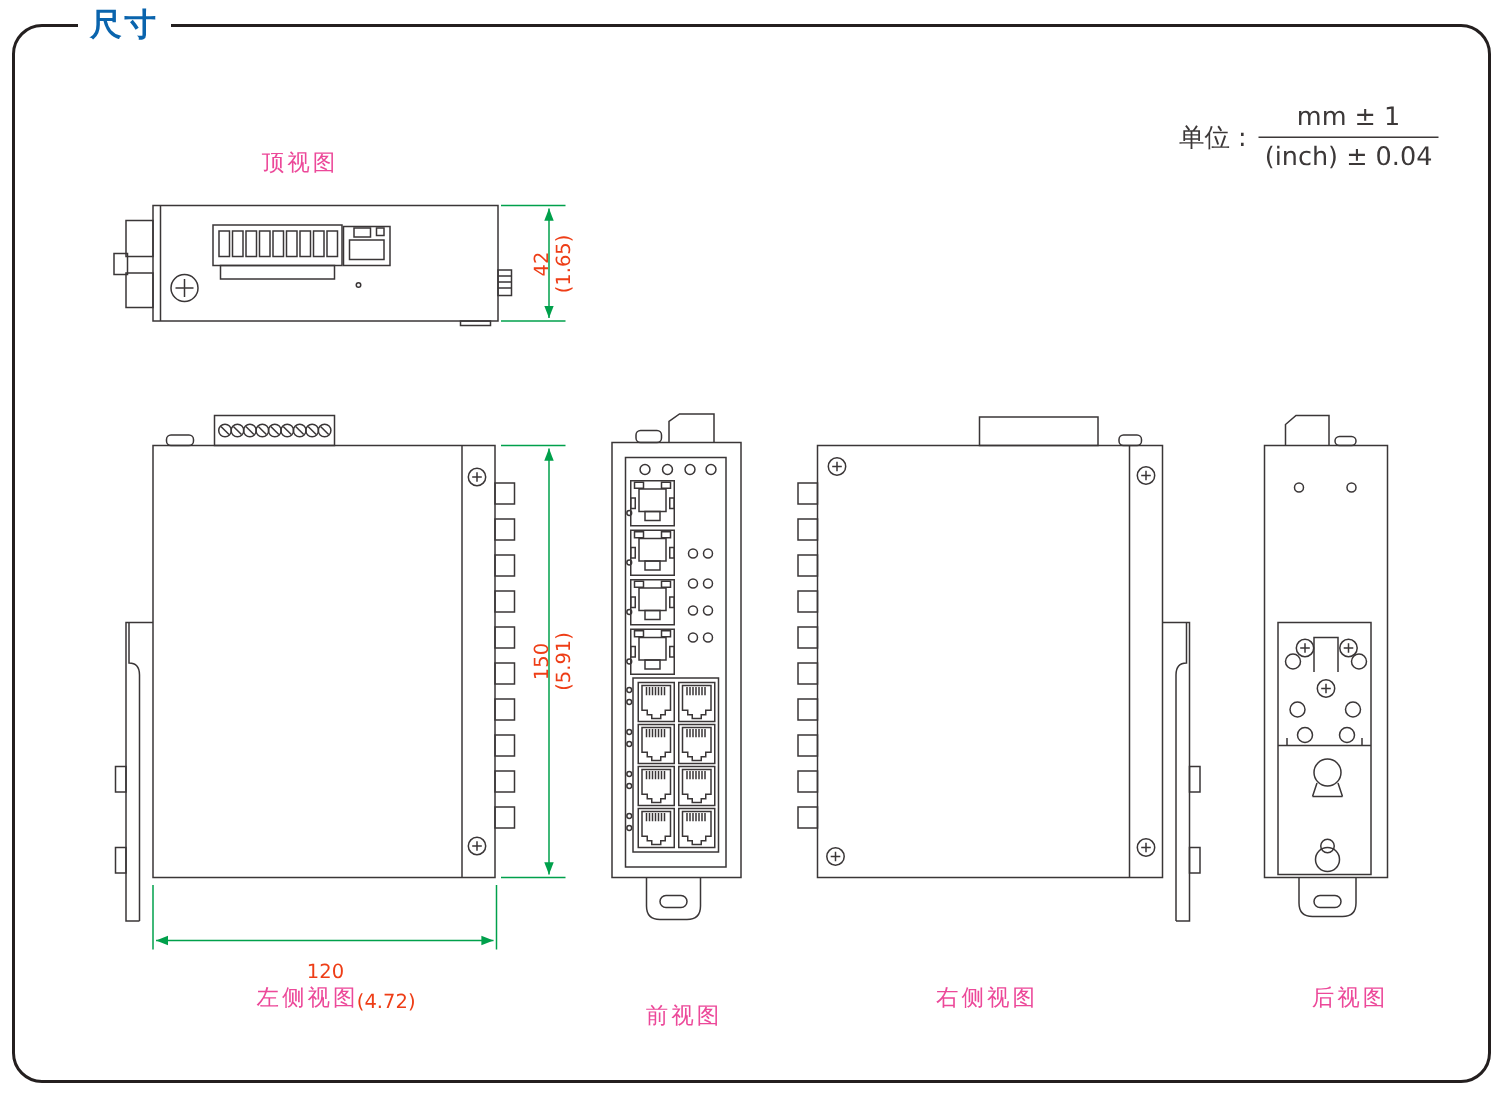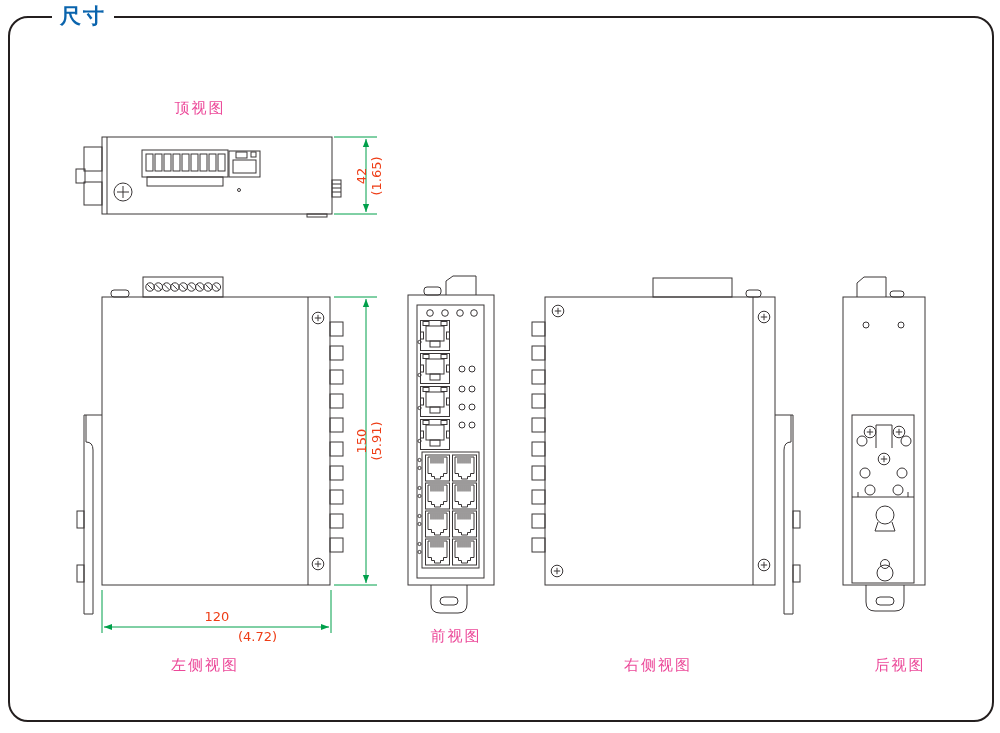--- a/index.html
+++ b/index.html
@@ -24,21 +24,21 @@
   .unit .den { border-top:1.5px solid #3c3838; padding:3px 4px 0; }
   .view-label {
     position:absolute; color:#ec4899; font-size:15px; letter-spacing:2px;
     text-align:center; white-space:nowrap; transform:translateX(-50%);
   }
   .dim { position:absolute; color:#ee3d16; font-size:13px; line-height:15px; text-align:center; }
   .dim-rot {
     width:58px; height:34px; display:flex; flex-direction:column;
     align-items:center; justify-content:center; transform:rotate(-90deg);
   }
-  .dim-h { width:120px; transform:translateX(-50%); }
+  .dim-h { width:120px; transform:translateX(-50%);margin-top:32px; }
   svg.art { position:absolute; left:0; top:0; }
   svg .ln { stroke:#3a3637; fill:none; stroke-width:1; }
   svg .gr { stroke:#00a04b; fill:none; stroke-width:1; }
 </style>
 </head>
 <body>
 
 <div class="canvas">
 
   <div class="frame"></div>
@@ -285,24 +285,31 @@
       </g>
       <g>
         <path d="M866,585 V602 Q866,611 875,611 H895 Q904,611 904,602 V585" class="ln"></path>
         <rect x="876" y="597" width="18" height="8" rx="4" class="ln"></rect>
       </g>
     </g>
   </svg>
 
   <span class="page-title">尺寸</span>
 
+  <div class="unit">
+    <span>单位 :</span>
+    <span class="frac">
+      <div class="num">mm ± 1</div>
+      <div class="den">(inch) ± 0.04</div>
+    </span>
+  </div>
 
   <span class="view-label" style="left:200px; top:99px;">顶视图</span>
   <span class="view-label" style="left:205px; top:656px;">左侧视图</span>
-  <span class="view-label" style="left:456px; top:627px;">前视图</span>
+  <span class="view-label" style="left:456px; top:668px;">前视图</span>
   <span class="view-label" style="left:658px; top:656px;">右侧视图</span>
   <span class="view-label" style="left:900px; top:656px;">后视图</span>
 
   <div class="dim dim-rot" style="left:340px; top:159px;">
     <span>42</span>
     <span>(1.65)</span>
   </div>
   <div class="dim dim-rot" style="left:340px; top:424px;">
     <span>150</span>
     <span>(5.91)</span>

